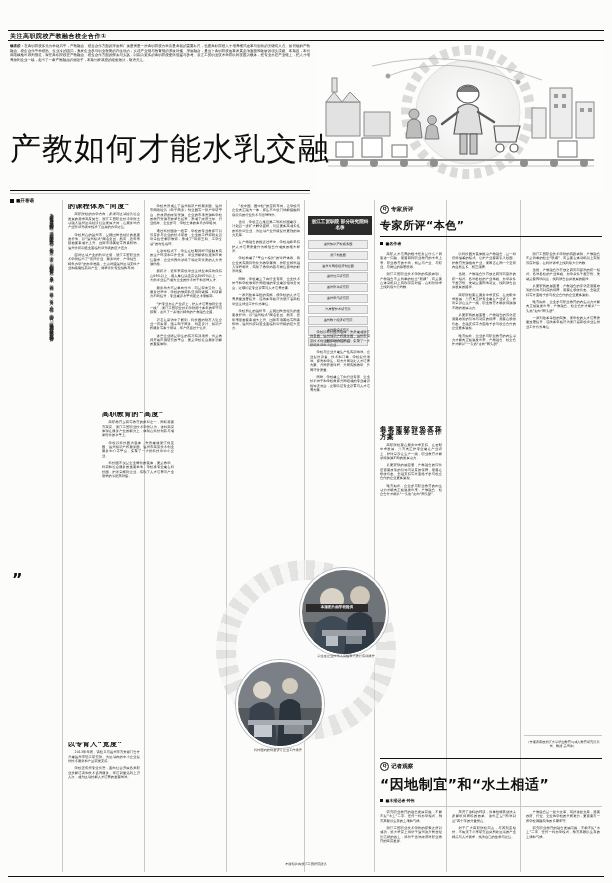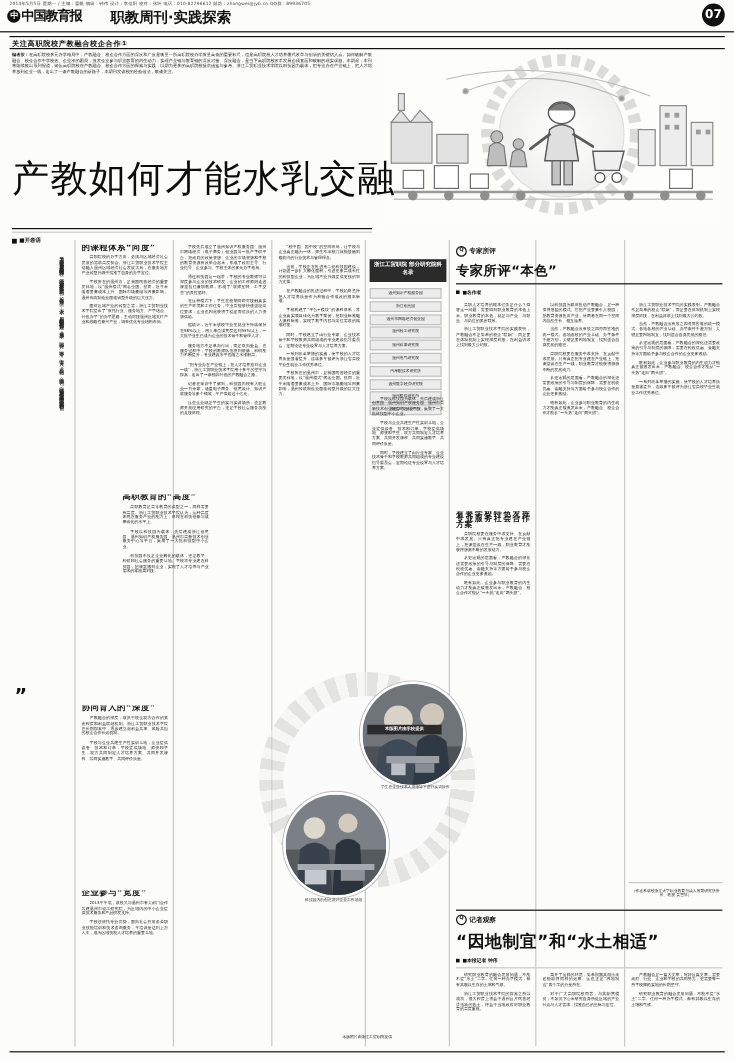--- a/index.html
+++ b/index.html
@@ -155,30 +155,20 @@
     position:absolute;font-size:3.2px;line-height:4.4px;color:#222;text-align:center;
   }
   .hr-thin{position:absolute;height:1px;background:#111;}
   .hr-grey{position:absolute;height:1px;background:#c9c9c9;}
 </style>
 </head>
 <body>
 
 <div class="page">
 
-  <div class="masthead">
-    <div class="mh-meta">2014年5月5日 星期一 / 主编：翟帆  编辑：钟伟  设计：李佳阳  校对：张呸  电话：010-82296612  邮箱：zhongwei@jyb.cn  QQ群：89936705</div>
-    <div class="mh-logo">
-      <span class="circ">中</span><span>中国教育报</span>
-    </div>
-    <div class="mh-title">
-      <span>职教周刊·</span><span class="b">实践探索</span>
-    </div>
-    <div class="mh-pageno">07</div>
-  </div>
 
   <div class="topicbar">
     <div class="t">关注高职院校产教融合校企合作①</div>
   </div>
 
   <div class="lead">
     <b>编者按：</b><span>在高职院校多元办学格局中，产教融合、校企合作方面的深度和广度是衡量一所高职院校办学质量高低的重要标尺，也是高职院校人才培养模式改革与创新的关键切入点。如何破解产教融合、校企合作中学校热、企业冷的困局，激发企业参与职业教育的内生动力，实现产业链与教育链的深度对接、深度融合，是当下高职院校改革发展必须直面和破解的现实课题。本期起，本刊将陆续推出系列报道，聚焦高职院校在产教融合、校企合作方面的探索与实践，以期为更多的高职院校提供借鉴与参考。浙江工贸职业技术学院以科技园为载体，把专业办在产业链上，把人才培养放到企业一线，走出了一条产教融合的新路子，本期刊发该校的经验做法，敬请关注。</span>
   </div>
 
   <div class="illus">
@@ -295,27 +285,22 @@
     <p>高职院校的办学方向，必须与区域经济社会发展的需求高度契合。浙江工贸职业技术学院主动融入温州区域经济社会发展大局，在服务地方产业转型升级中找准了自身的办学定位。</p>
     <p>学校所在的温州市，是我国民营经济的重要发祥地，以“温州模式”闻名全国。然而，近年来随着要素成本上升、国际市场萎缩等因素影响，温州传统制造业面临转型升级的巨大压力。</p>
     <p>面对区域产业的转型之需，浙江工贸职业技术学院提出了“依托行业、服务地方、产学结合、特色办学”的办学思路，主动对接温州区域支柱产业和战略性新兴产业，调整优化专业结构布局。</p>
   </div>
   <div class="col" style="left:68px;top:412px;width:72px;height:170px;overflow:hidden;margin-left:34px;">
     <div class="sec-h">高职教育的“高度”</div>
     <p>高职教育是高等教育的类型之一，同样需要有高度。浙江工贸职业技术学院认为，这种高度体现在服务产业的能力上，体现在科技创新与成果转化的水平上。</p>
     <p>学校以科技园为载体，先后建成浙江创意园、温州知识产权服务园、温州市高新技术创业服务中心等平台，集聚了一大批科技型中小企业。</p>
     <p>科技园不仅是企业孵化的载体，更是教学、科研和社会服务的重要基地。学校将专业建在科技园，把课堂搬到企业，实现了人才培养与产业需求的零距离对接。</p>
   </div>
-  <div class="col" style="left:68px;top:588px;width:72px;height:150px;overflow:hidden;">
-    <div class="sec-h">协同育人的“深度”</div>
-    <p>产教融合的深度，取决于校企双方合作的紧密程度和利益联结机制。浙江工贸职业技术学院在长期探索中，逐步建立起利益共享、风险共担的校企合作长效机制。</p>
-    <p>学校与企业共建生产性实训基地，企业提供设备、技术和订单，学校提供场地、师资和学生，双方共同制定人才培养方案、共同开发课程、共同实施教学、共同评价质量。</p>
-  </div>
   <div class="col" style="left:68px;top:742px;width:72px;height:128px;overflow:hidden;">
-    <div class="sec-h">企业参与“宽度”</div>
+    <div class="sec-h">以专育人“宽度”</div>
     <p>2013年年底，该校又与温州市有关部门合作共建温州市轻工研究院，为区域内的中小企业提供技术服务和产品研发支持。</p>
     <p>学校还依托专业优势，面向社会开展各类职业技能培训和技术咨询服务，年培训量达到上万人次，成为区域技能人才培养的重要基地。</p>
   </div>
 
   <div class="col" style="left:150px;top:204px;width:72px;height:664px;overflow:hidden;">
     <p>学校先后成立了温州知识产权服务园、温州市网络经济（电子商务）创业园等一批产学研平台，把政府的政策资源、企业的市场资源和学校的教育资源有效整合起来，形成了政府主导、行业指导、企业参与、学校主体的多元办学格局。</p>
     <p>通过科技园这一纽带，学校的专业教师可以深度参与企业的技术研发，企业的工程师则走进课堂担任兼职教师，形成了“双师互聘、工学交替”的良性循环。</p>
     <p>在这种模式下，学生在校期间即可接触真实的生产环境和工作任务，毕业后能够快速适应岗位要求，企业也因此获得了稳定而优质的人力资源供给。</p>
     <p>据统计，近年来该校毕业生就业率持续保持在98%以上，用人单位满意度达到95%以上，一大批毕业生已成为企业的技术骨干和管理人才。</p>
     <p>服务地方不是单向付出，而是双向受益。在服务过程中，学校的教师队伍得到锻炼，科研能力不断提升，专业建设水平也随之水涨船高。</p>

